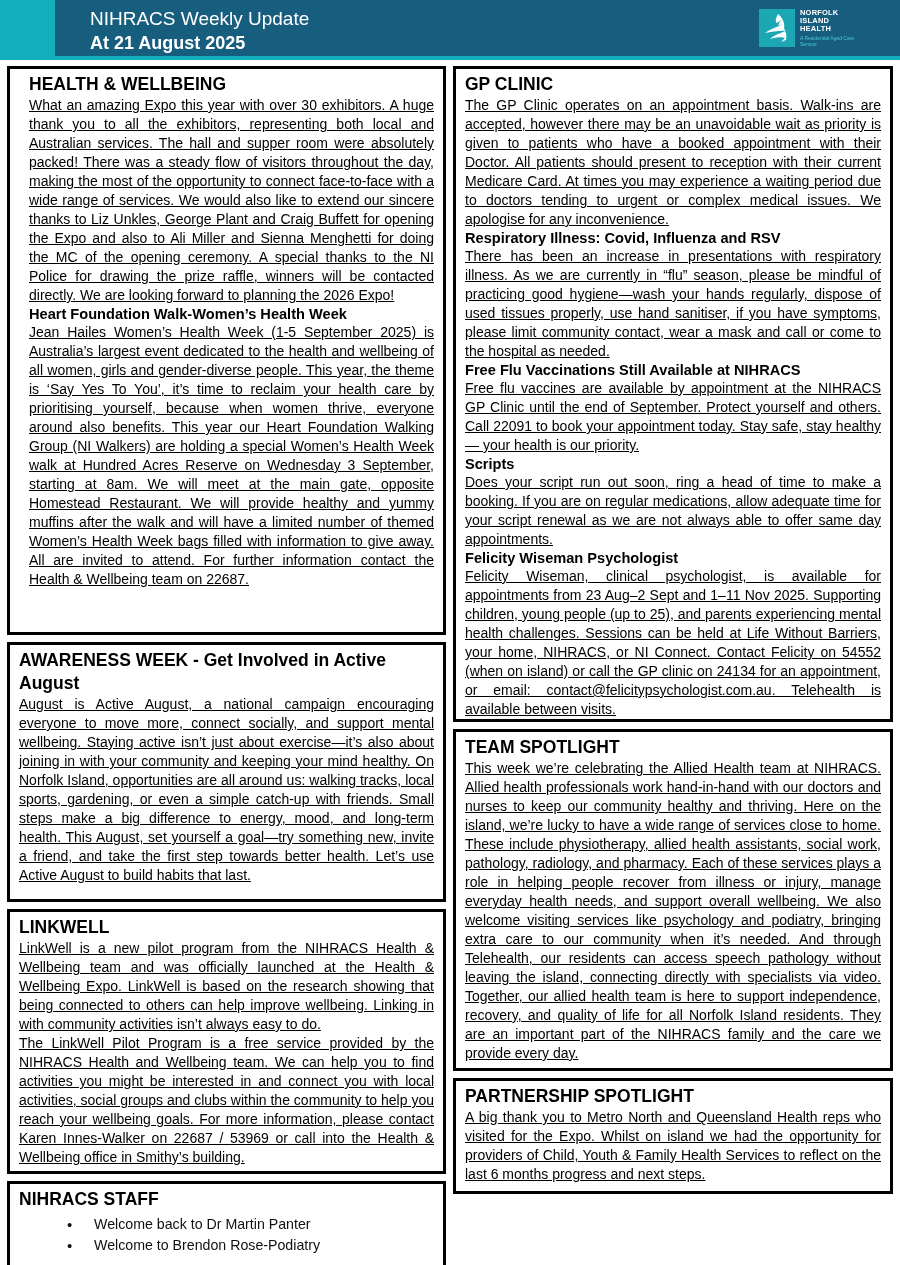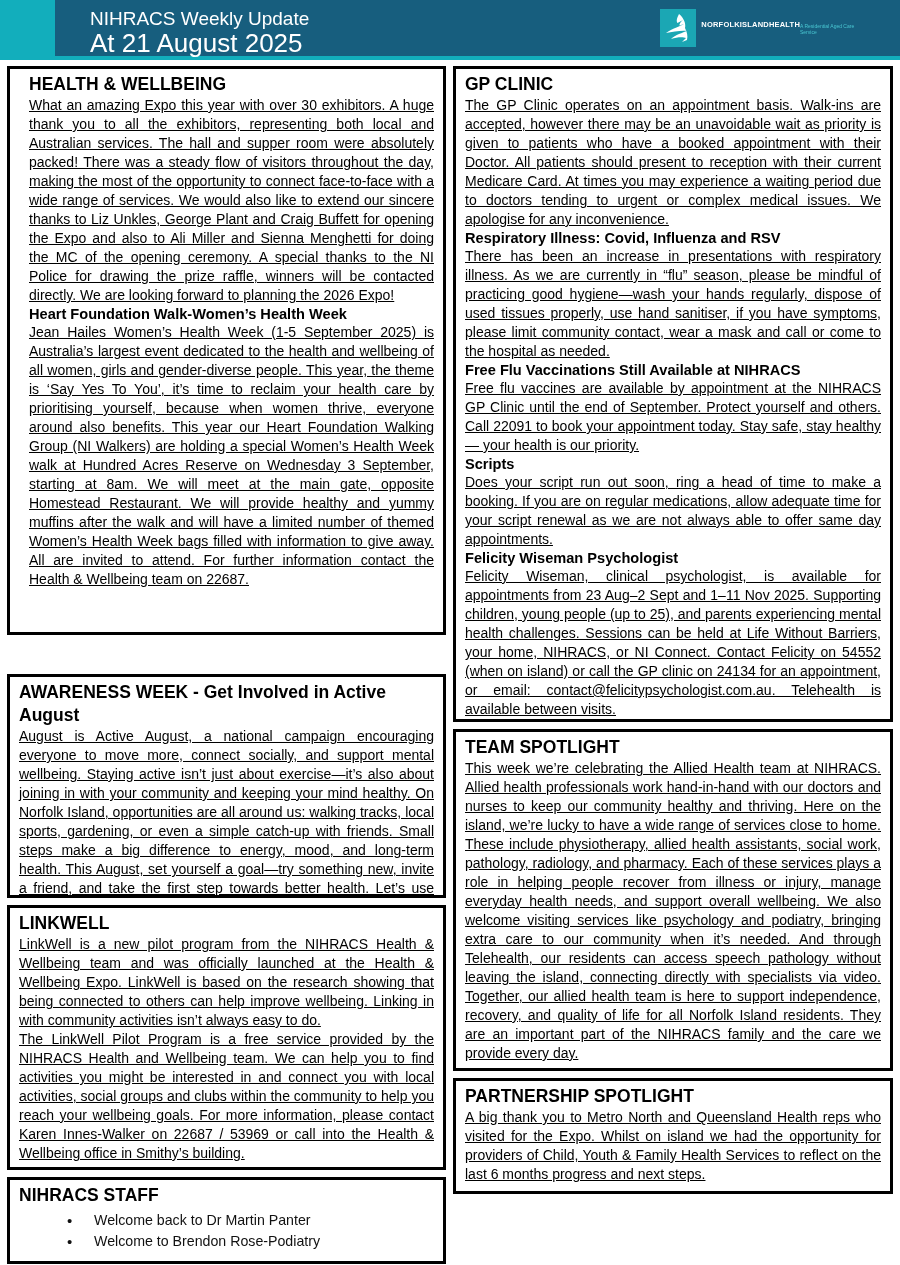--- a/index.html
+++ b/index.html
@@ -18,36 +18,36 @@
   .header-accent {
     width: 55px;
     background: #12aebc;
     flex: 0 0 auto;
   }
   .header-titles {
     padding: 7px 0 0 35px;
     color: #ffffff;
   }
   .header-title-1 { font-size: 19px; font-weight: 400; line-height: 24px; }
-  .header-title-2 { font-size: 26px; font-weight: 400; line-height: 25px; }
+  .header-title-2 { font-size: 18px; font-weight: 700; line-height: 25px; }
 
   .logo {
     position: absolute;
     right: 42px;
     top: 9px;
     display: flex;
     align-items: center;
     gap: 5px;
   }
   .logo-mark {
     width: 36px; height: 38px;
     background: #1ba7b4;
     display: flex; align-items: center; justify-content: center;
   }
-  .logo-text { display: flex; flex-direction: row; }
+  .logo-text { display: flex; flex-direction: column; }
   .logo-org { color: #ffffff; font-weight: 700; font-size: 7.5px; line-height: 8px; letter-spacing: .2px; }
   .logo-tagline { color: #49c7d2; font-size: 5px; line-height: 6px; margin-top: 2px; width: 58px; }
 
   
   .content {
     display: flex;
     gap: 7px;
     padding: 6px 7px 0 7px;
   }
   .col { display: flex; flex-direction: column; gap: 7px; }
@@ -94,21 +94,21 @@
   }
   .bullet-list li::before {
     content: "•";
     position: absolute;
     left: 48px;
     font-size: 15px;
   }
 
   
   .h-l1 { height: 569px; padding-left: 19px; }
-  .h-l2 { height: 224px; margin-top: 32px; }
+  .h-l2 { height: 260px; }
   .h-l3 { height: 265px; }
   .h-l4 { height: 87px; }
   .h-r1 { height: 656px; }
   .h-r2 { height: 342px; }
   .h-r3 { height: 116px; }
 </style>
 </head>
 <body>
 
 <div class="header">

